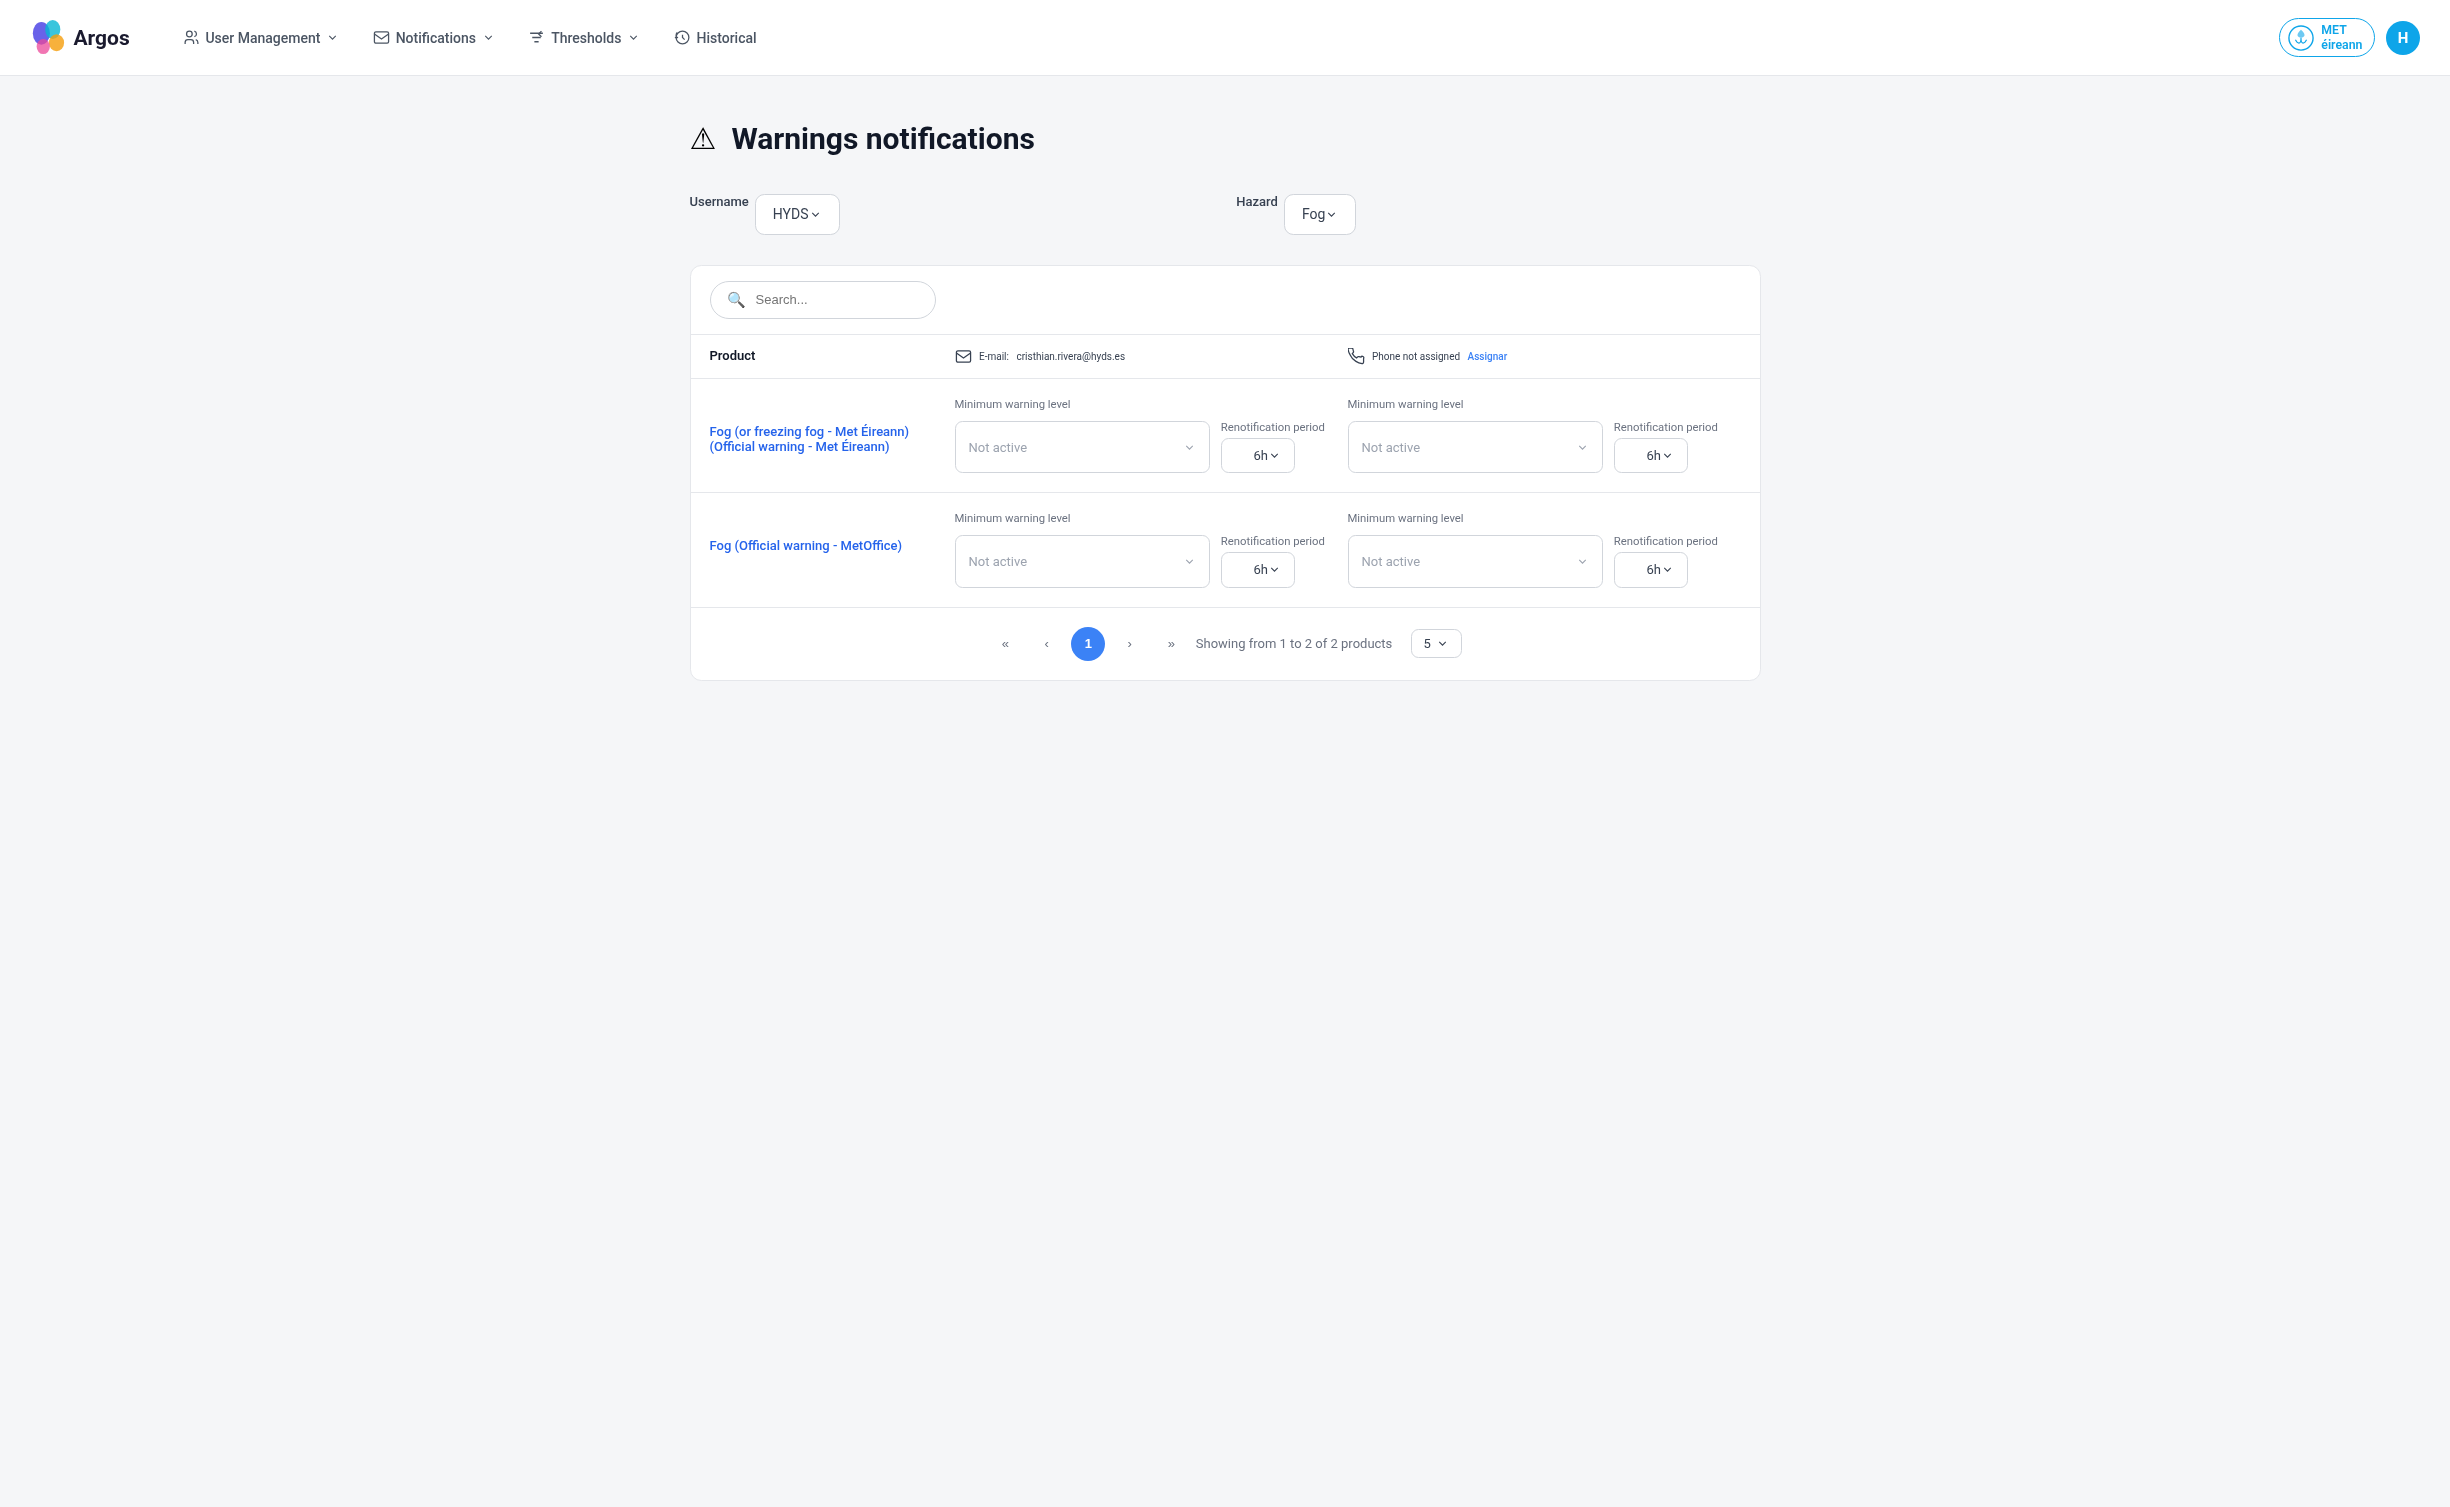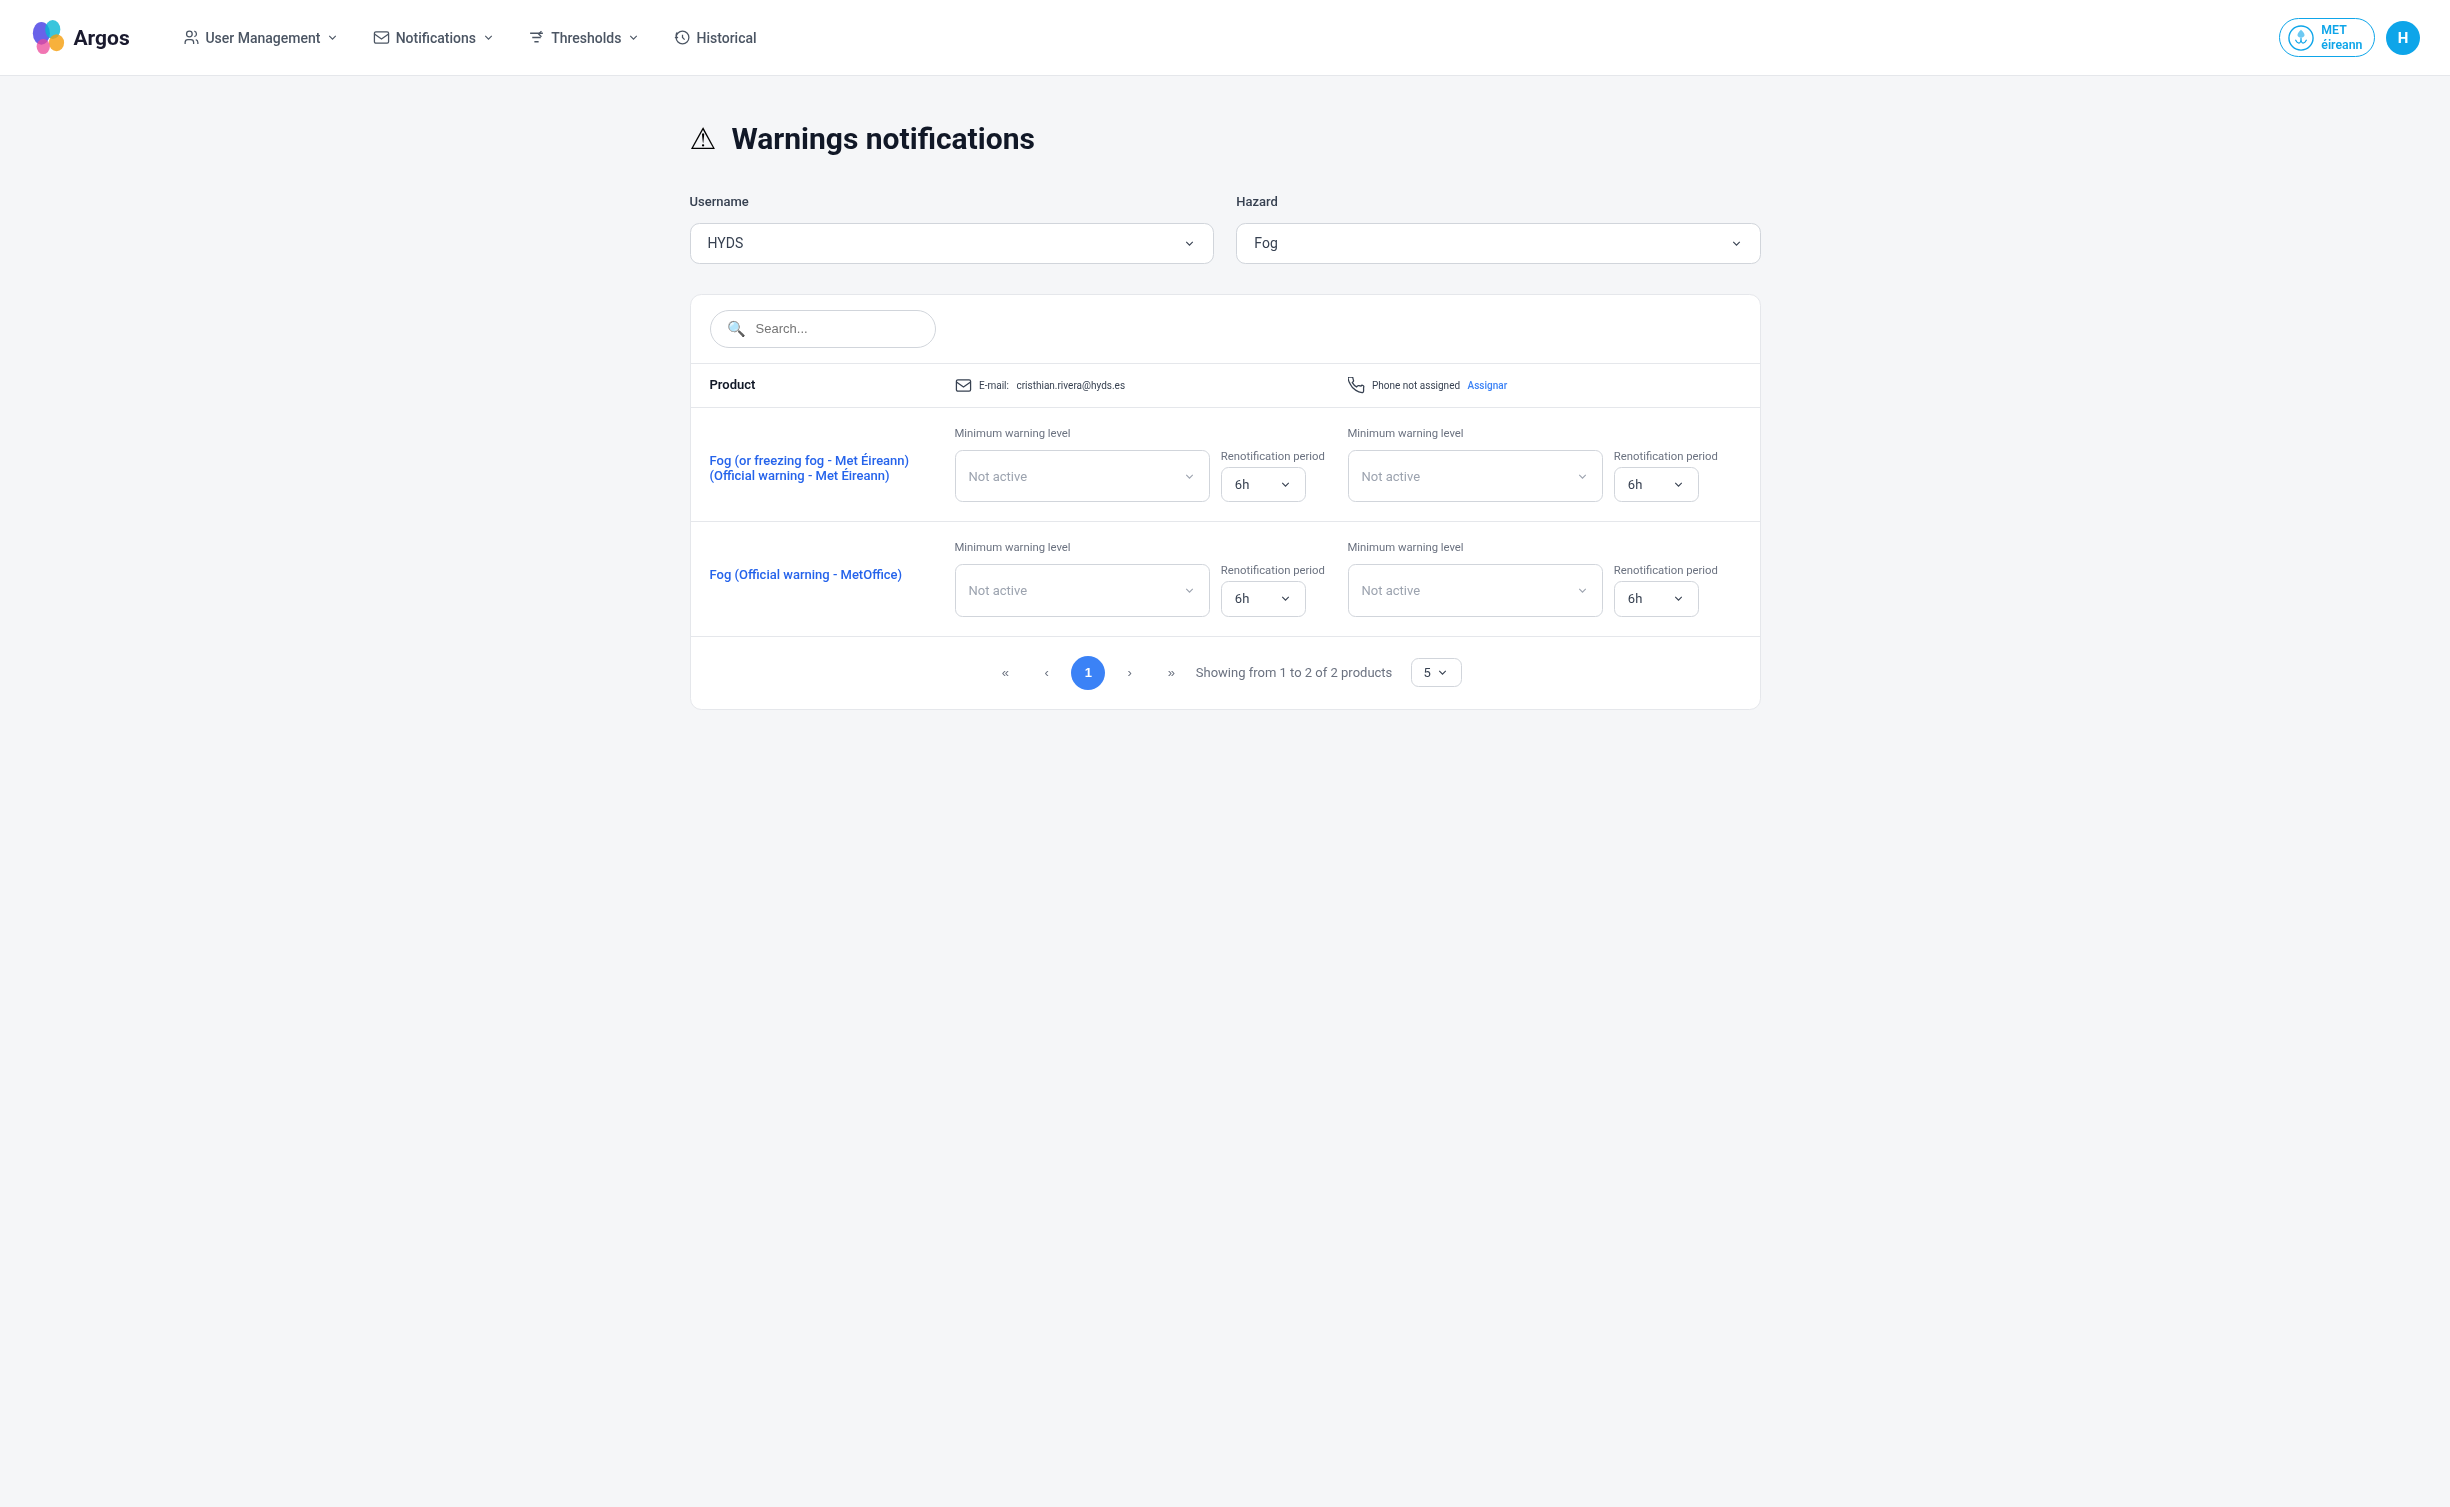--- a/index.html
+++ b/index.html
@@ -98,22 +98,21 @@
     .warning-icon { font-size: 30px; }
 
     
     .filters-row {
       display: flex;
       gap: 22.6px;
       margin-bottom: 30px;
     }
     .filter-group {
       display: flex;
-      flex-direction: column;
-      gap: 14px;
+      gap: 6px;
       flex: 1;
     }
     .filter-label {
       font-size: 13px;
       font-weight: 500;
       color: #374151;
     }
     .filter-select {
       display: flex;
       align-items: center;
@@ -230,29 +229,29 @@
       font-size: 13px;
       color: #374151;
       flex: 1;
       user-select: none;
       min-width: 132px;
     }
     .field-select.inactive { color: #9ca3af; }
     .field-select-period {
       display: flex;
       align-items: center;
-      justify-content: space-between;
+      justify-content: flex-end;
       background: #fff;
       border: 0.9px solid #d1d5db;
       border-radius: 7.5px;
       padding: 9.4px 13px;
       cursor: pointer;
       font-size: 13px;
       color: #374151;
-      width: 85px;
+      width: 74px;
       user-select: none;
     }
 
     
     .pagination {
       display: flex;
       align-items: center;
       justify-content: center;
       gap: 7.5px;
       padding: 19px;

